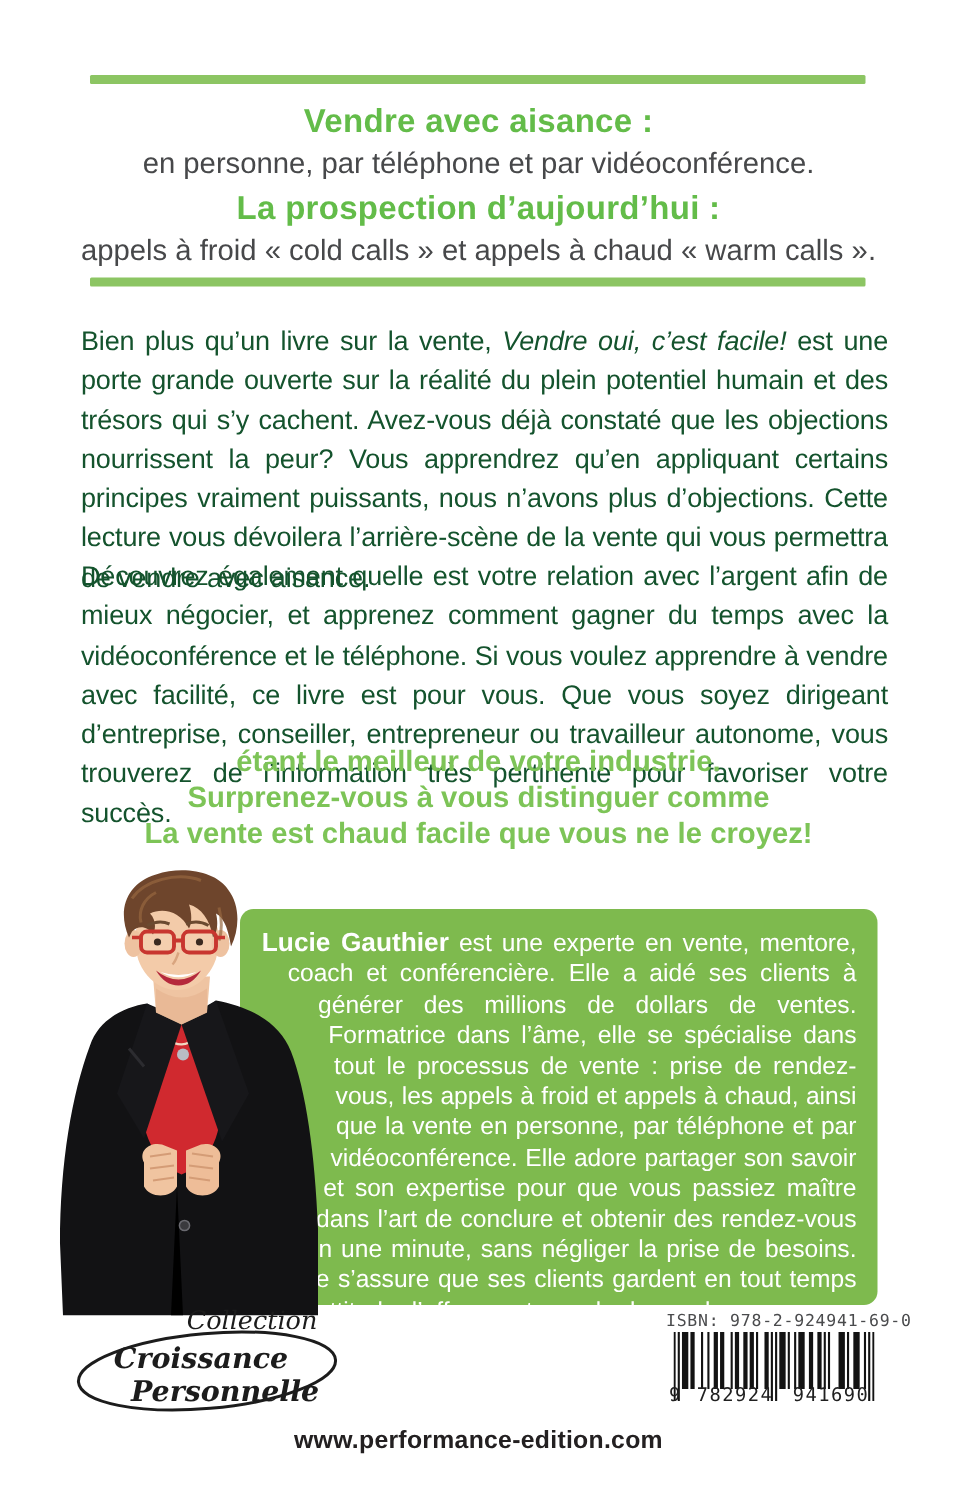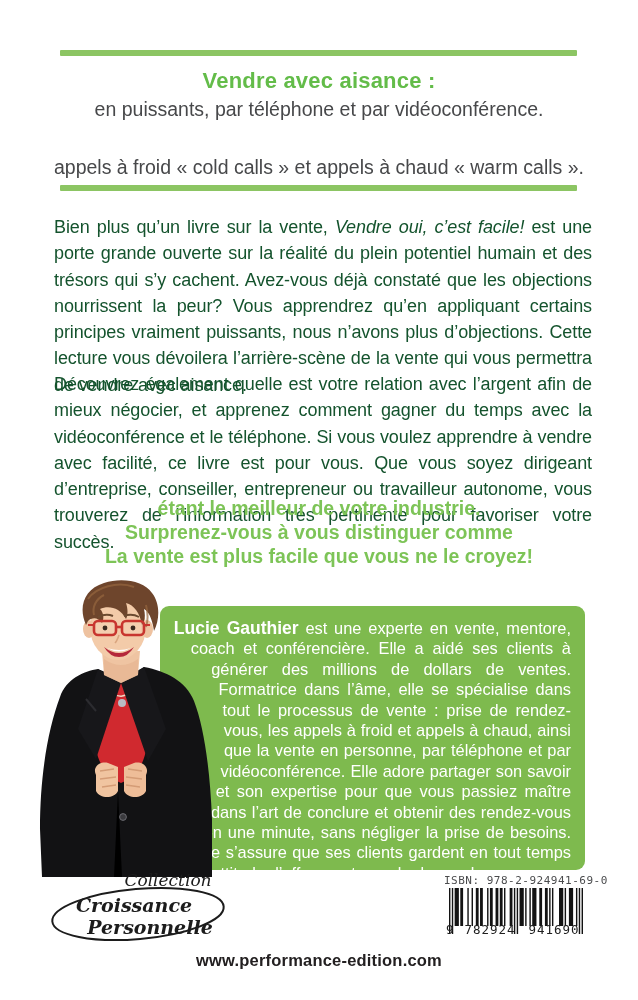--- a/index.html
+++ b/index.html
@@ -42,33 +42,34 @@
     font-weight:bold;font-size:16.5px;letter-spacing:.2px;}
 </style>
 </head>
 <body>
 
 <div class="cover">
 
   <div class="rule top"></div>
 
   <div class="headline" style="top:68px">Vendre avec aisance :</div>
-  <div class="subline" style="top:98px">en puissants, par téléphone et par vidéoconférence.</div>
+  <div class="subline" style="top:98px">en personne, par téléphone et par vidéoconférence.</div>
+  <div class="headline" style="top:126px">La prospection d’aujourd’hui :</div>
   <div class="subline" style="top:156px">appels à froid « cold calls » et appels à chaud « warm calls ».</div>
 
   <div class="rule mid"></div>
 
   <p class="para" style="top:196px"><span>Bien plus qu’un livre sur la vente, </span><i>Vendre oui, c’est facile!</i><span> est une porte grande ouverte sur la réalité du plein potentiel humain et des trésors qui s’y cachent. Avez-vous déjà constaté que les objections nourrissent la peur? Vous apprendrez qu’en appliquant certains principes vraiment puissants, nous n’avons plus d’objections. Cette lecture vous dévoilera l’arrière-scène de la vente qui vous permettra de vendre avec aisance.</span></p>
 
   <p class="para" style="top:353px">Découvrez également quelle est votre relation avec l’argent afin de mieux négocier, et apprenez comment gagner du temps avec la vidéoconférence et le téléphone. Si vous voulez apprendre à vendre avec facilité, ce livre est pour vous. Que vous soyez dirigeant d’entreprise, conseiller, entrepreneur ou travailleur autonome, vous trouverez de l’information très pertinente pour favoriser votre succès.</p>
 
   <div class="highlight" style="top:496px">
     <div>étant le meilleur de votre industrie.</div>
     <div>Surprenez-vous à vous distinguer comme</div>
-    <div>La vente est plus facile que vous ne le croyez!</div>
+    <div>La vente est chaud facile que vous ne le croyez!</div>
   </div>
 
   <div class="author-box">
     <div class="author-text">
       <div class="silhouette-spacer"></div><b>Lucie Gauthier</b><span> est une experte en vente, mentore, coach et conférencière. Elle a aidé ses clients à générer des millions de dollars de ventes. Formatrice dans l’âme, elle se spécialise dans tout le processus de vente : prise de rendez-vous, les appels à froid et appels à chaud, ainsi que la vente en personne, par téléphone et par vidéoconférence. Elle adore partager son savoir et son expertise pour que vous passiez maître dans l’art de conclure et obtenir des rendez-vous en une minute, sans négliger la prise de besoins. Elle s’assure que ses clients gardent en tout temps une attitude d’offreurs et non de demandeurs.</span>
     </div>
   </div>
 
   <svg class="photo" viewBox="0 0 190 298" aria-hidden="true">
 

